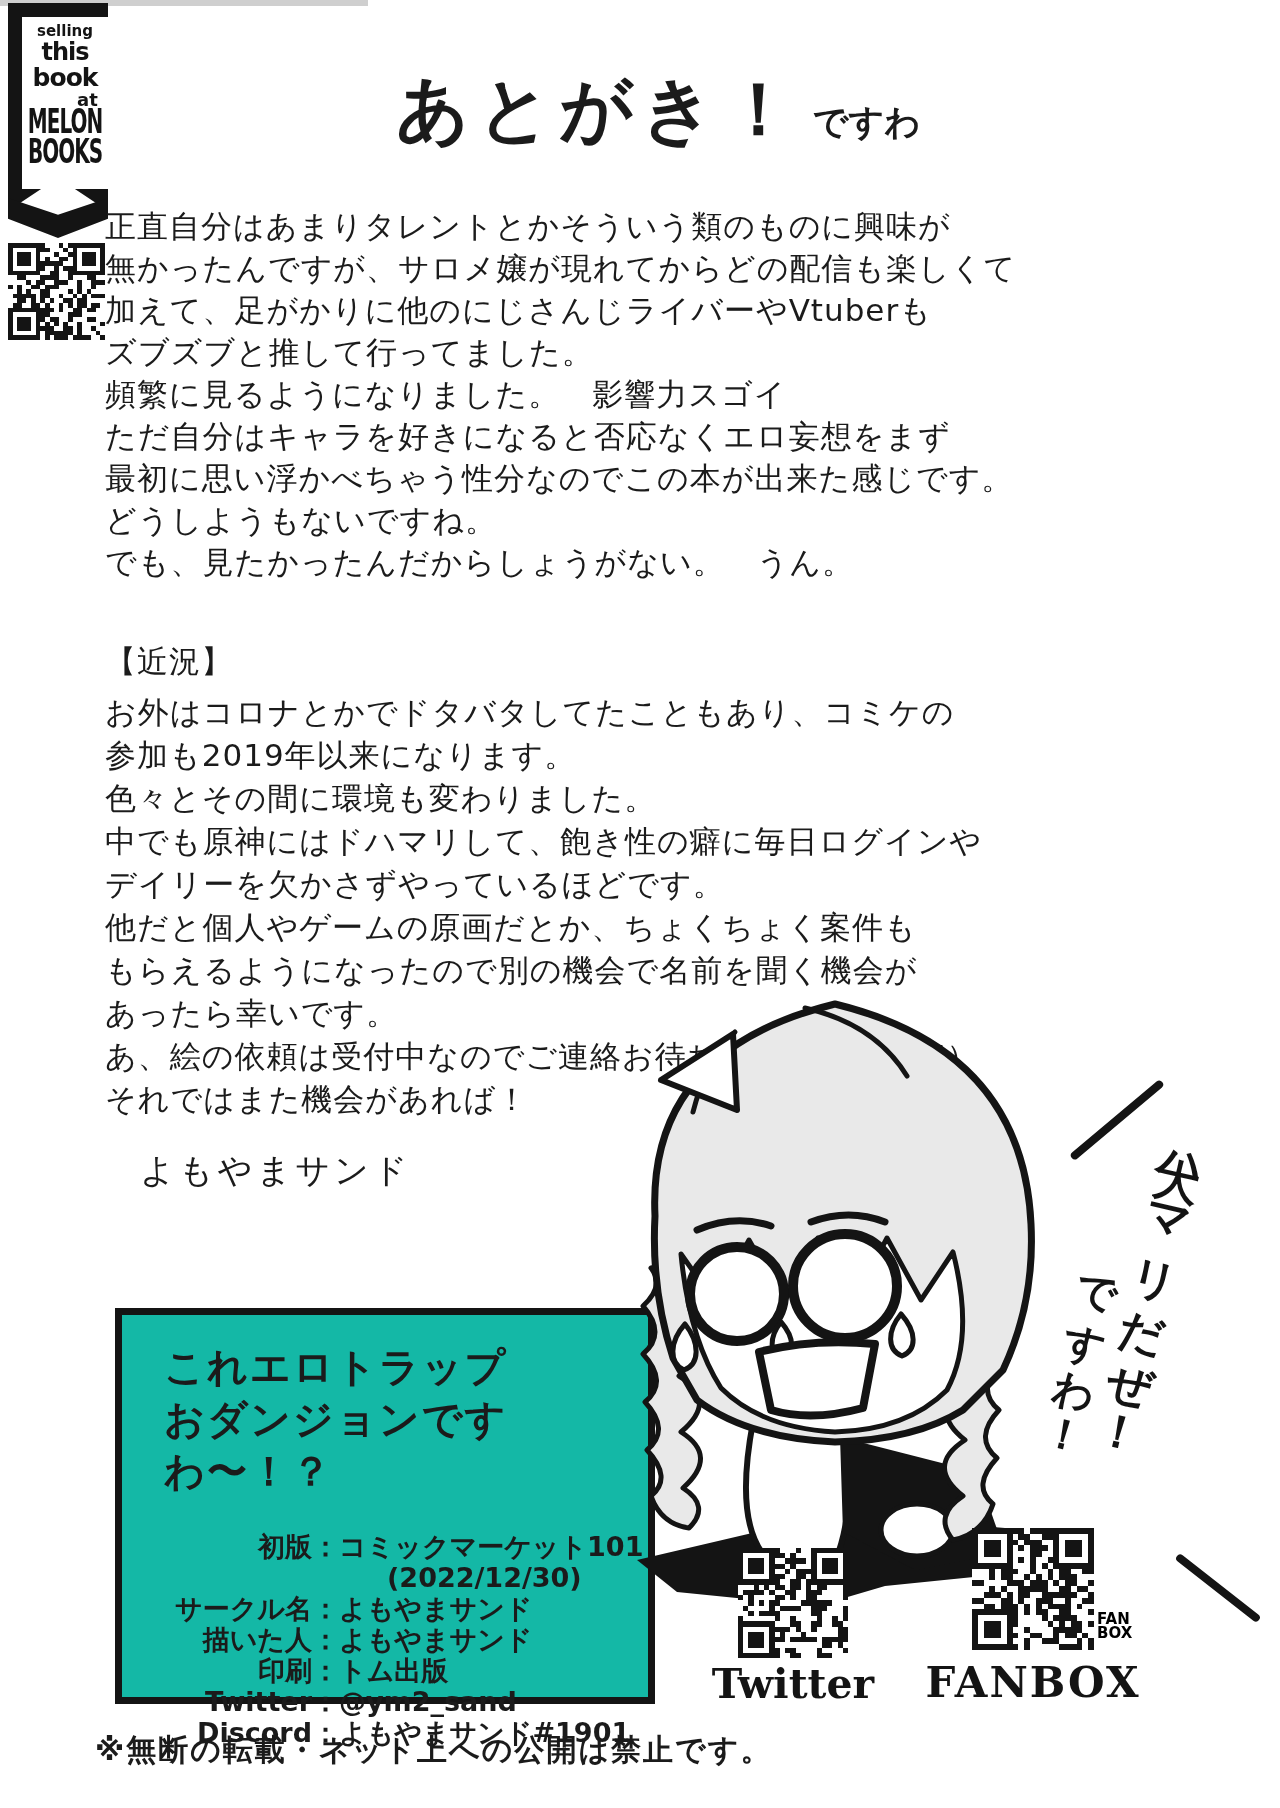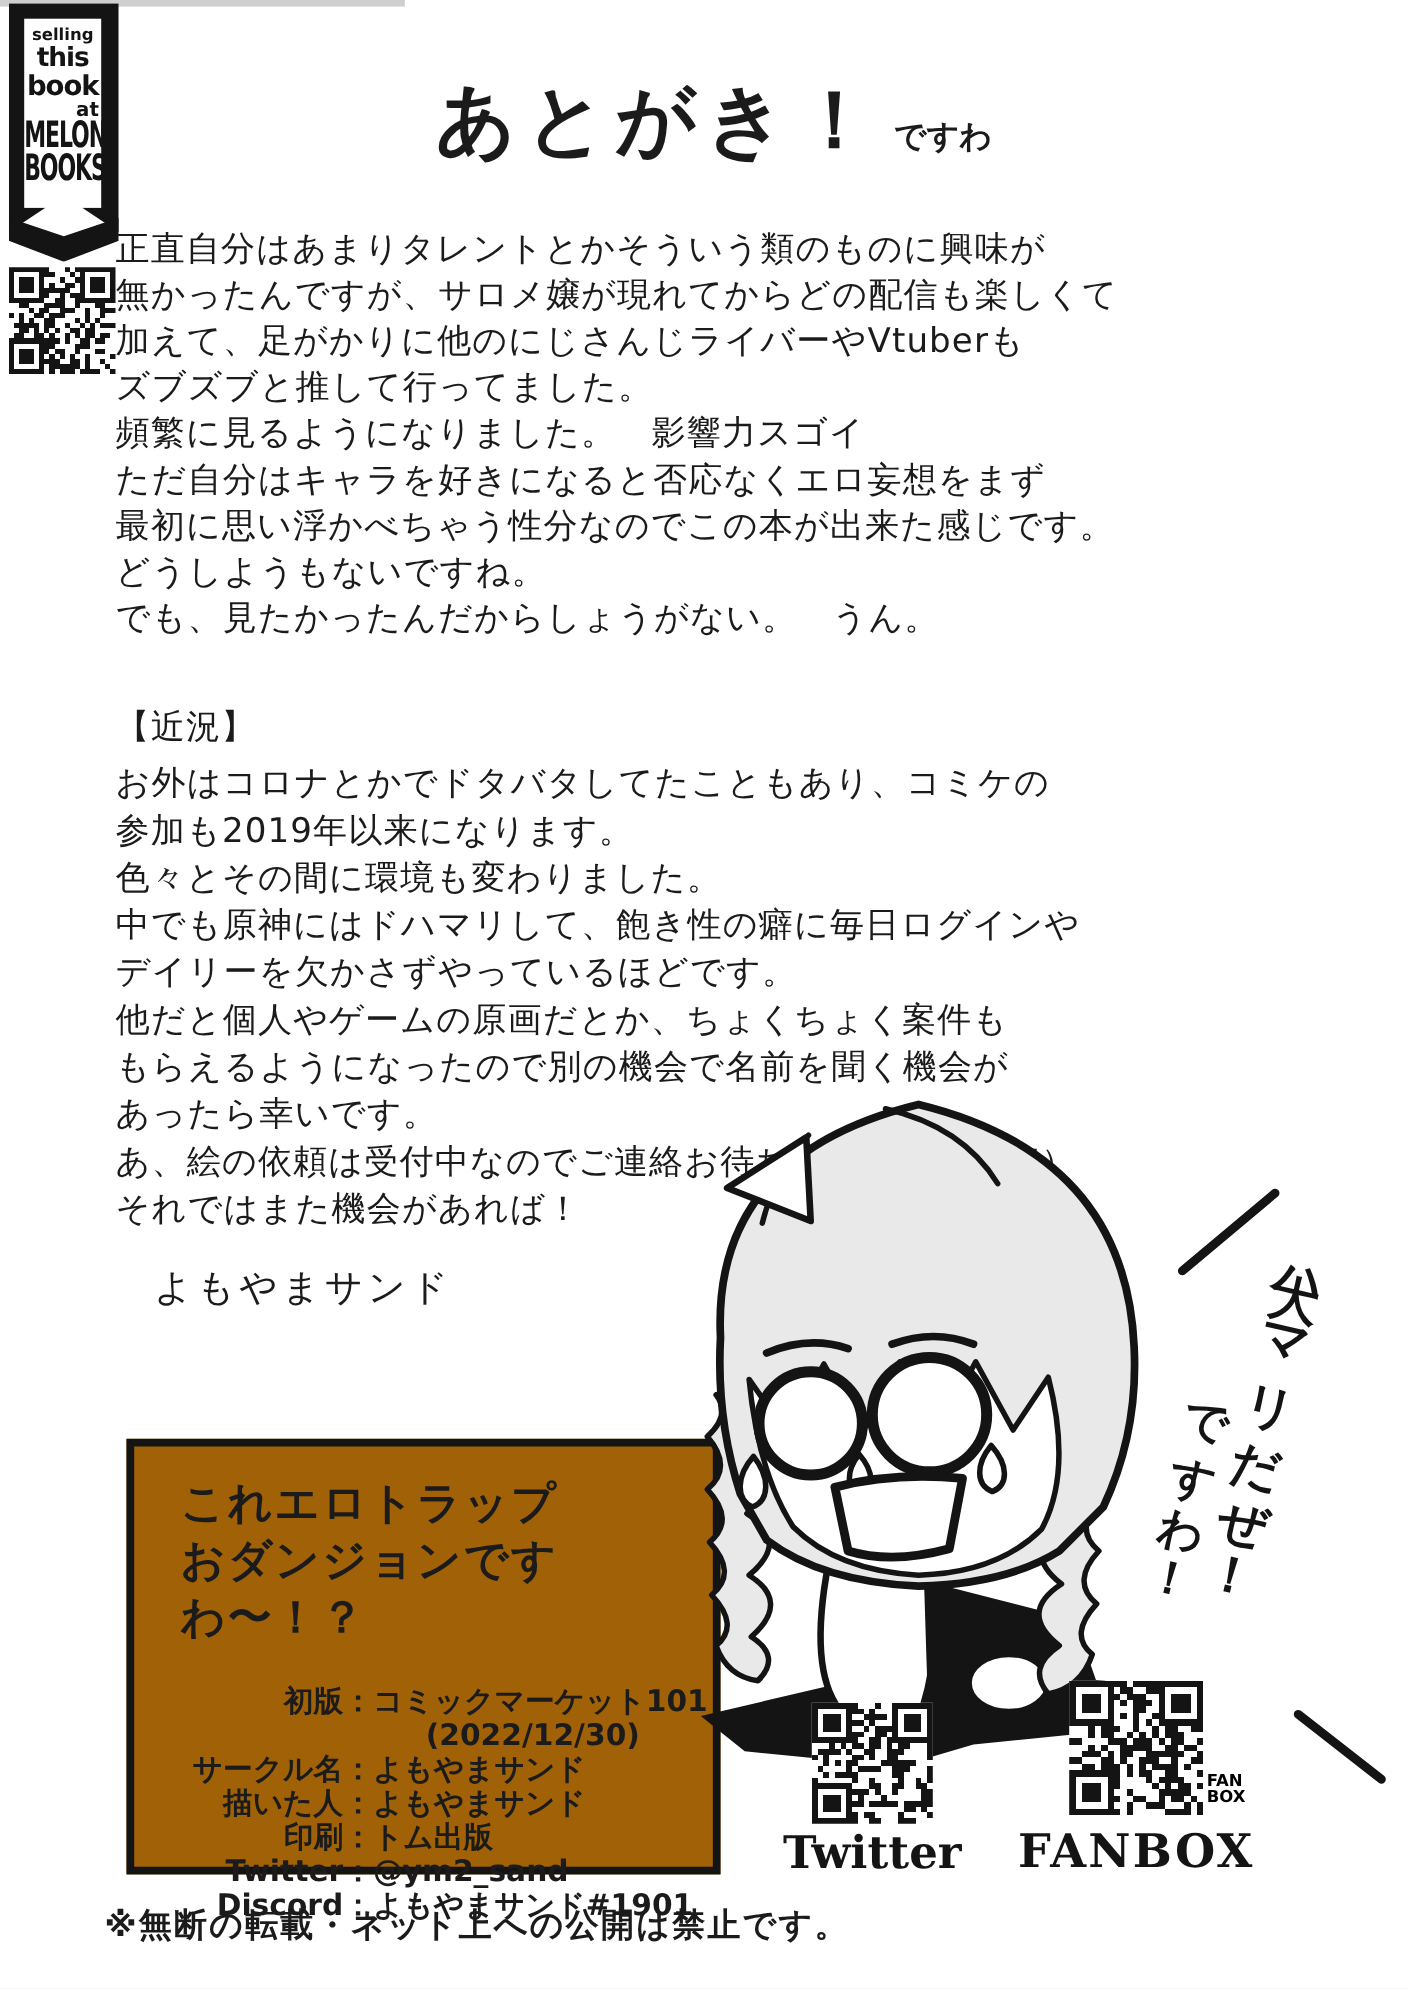--- a/index.html
+++ b/index.html
@@ -4,49 +4,49 @@
 <style>
   html,body{margin:0;padding:0;background:#e8e8e8;}
   .page{position:relative;width:1280px;height:1808px;background:#ffffff;overflow:hidden;
         font-family:"DejaVu Sans",sans-serif;color:#1b1b1b;}
   .abs{position:absolute;}
   
   .melon-body{left:8px;top:3px;width:100px;height:208px;background:#141414;
               clip-path:polygon(0 0,100% 0,100% 100%,50% 84%,0 100%);}
   .melon-tail{left:8px;top:198px;width:100px;height:40px;background:#141414;
               clip-path:polygon(0 0,50% 42%,100% 0,100% 52%,50% 100%,0 52%);}
-  .melon-panel{left:22px;top:17px;width:70px;height:172px;background:#fff;text-align:center;
+  .melon-panel{left:22px;top:17px;width:86px;height:172px;background:#fff;text-align:center;
                box-sizing:border-box;padding-top:7px;}
   .m-line{display:block;font-weight:bold;color:#141414;line-height:1.05;}
   .m-selling{font-size:15px;}
   .m-this{font-size:24px;letter-spacing:-1px;}
   .m-book{font-size:25px;letter-spacing:-1px;}
   .m-at{font-size:18px;padding-left:45px;}
   .m-melon,.m-books{font-size:20px;letter-spacing:-1px;transform:scaleY(1.65);transform-origin:50% 100%;margin-top:9px;}
   
   .qr{background:#fff;}
   .qr-melon{left:8px;top:243px;width:97px;height:97px;}
   .qr-tw{left:738px;top:1548px;width:110px;height:110px;}
   .qr-fb{left:972px;top:1528px;width:122px;height:122px;}
   .qr-label{font-family:"DejaVu Serif",serif;font-weight:bold;text-align:center;color:#141414;}
   .lbl-tw{left:703px;top:1660px;width:180px;font-size:41px;}
   .lbl-fb{left:916px;top:1658px;width:234px;font-size:42px;letter-spacing:2px;}
   .fb-badge{left:1097px;top:1612px;font-size:15px;font-weight:bold;line-height:14px;color:#000000;}
   .fb-badge span{display:block;}
   
   .title{left:396px;top:62px;white-space:nowrap;}
   .title-main{font-size:72px;font-weight:bold;letter-spacing:8px;}
-  .title-suffix{font-size:29px;font-weight:bold;margin-left:10px;margin-top:39px;}
+  .title-suffix{font-size:35px;font-weight:bold;margin-left:10px;margin-top:39px;}
   .para{left:105px;width:920px;font-size:31px;line-height:42px;letter-spacing:1px;}
   .p1{top:205px;}
   .p2{top:640px;line-height:43px;}
   .news-heading{margin-bottom:8px;}
   .signature{left:140px;top:1148px;font-size:34px;letter-spacing:4px;}
   
-  .colophon{left:115px;top:1308px;width:540px;height:396px;border:7px solid #141414;background:#a16207;
+  .colophon{left:115px;top:1308px;width:540px;height:396px;border:7px solid #141414;background:#14b8a6;
             box-sizing:border-box;padding:26px 10px 0 42px;}
   .colo-title{font-size:40px;font-weight:bold;line-height:52px;letter-spacing:2px;}
   .colo-rows{margin-top:34px;font-size:27px;font-weight:bold;line-height:31px;}
   .crow{display:flex;}
   .clabel{width:175px;flex:none;text-align:right;white-space:nowrap;}
   .cvalue{white-space:nowrap;}
   .crow-date .cvalue{padding-left:48px;}
   
   .chibi{left:585px;top:972px;}
   

